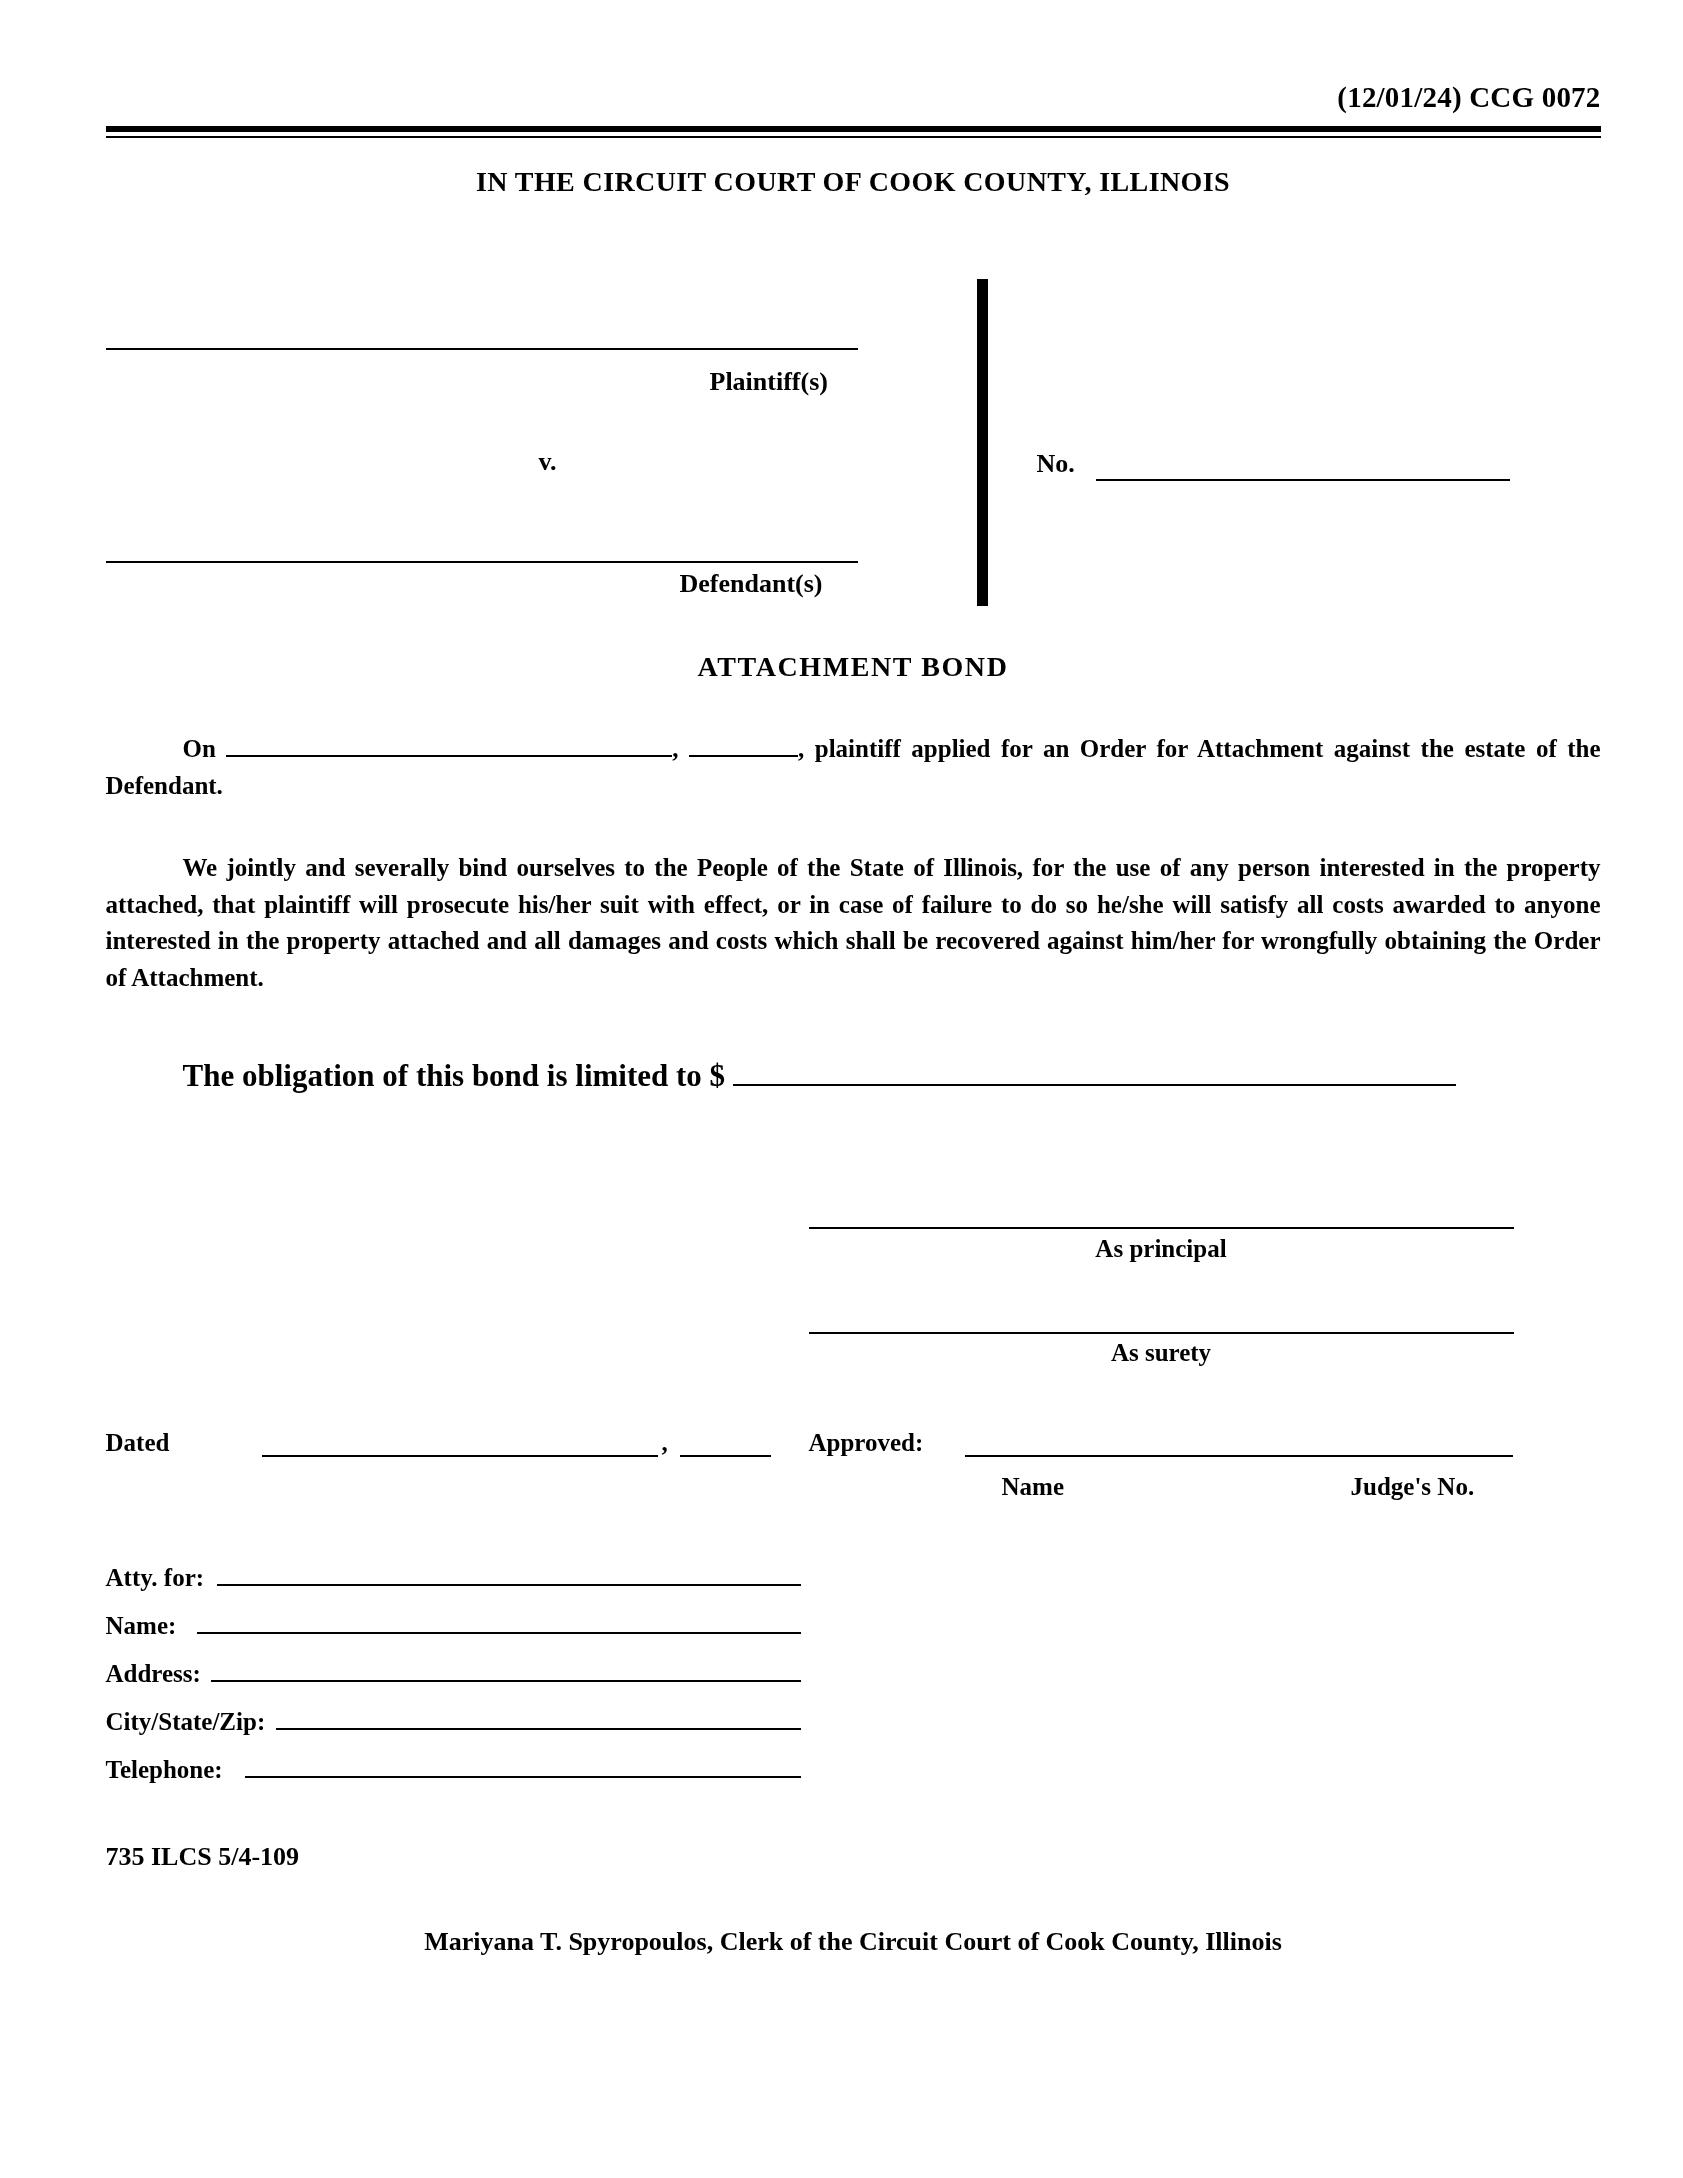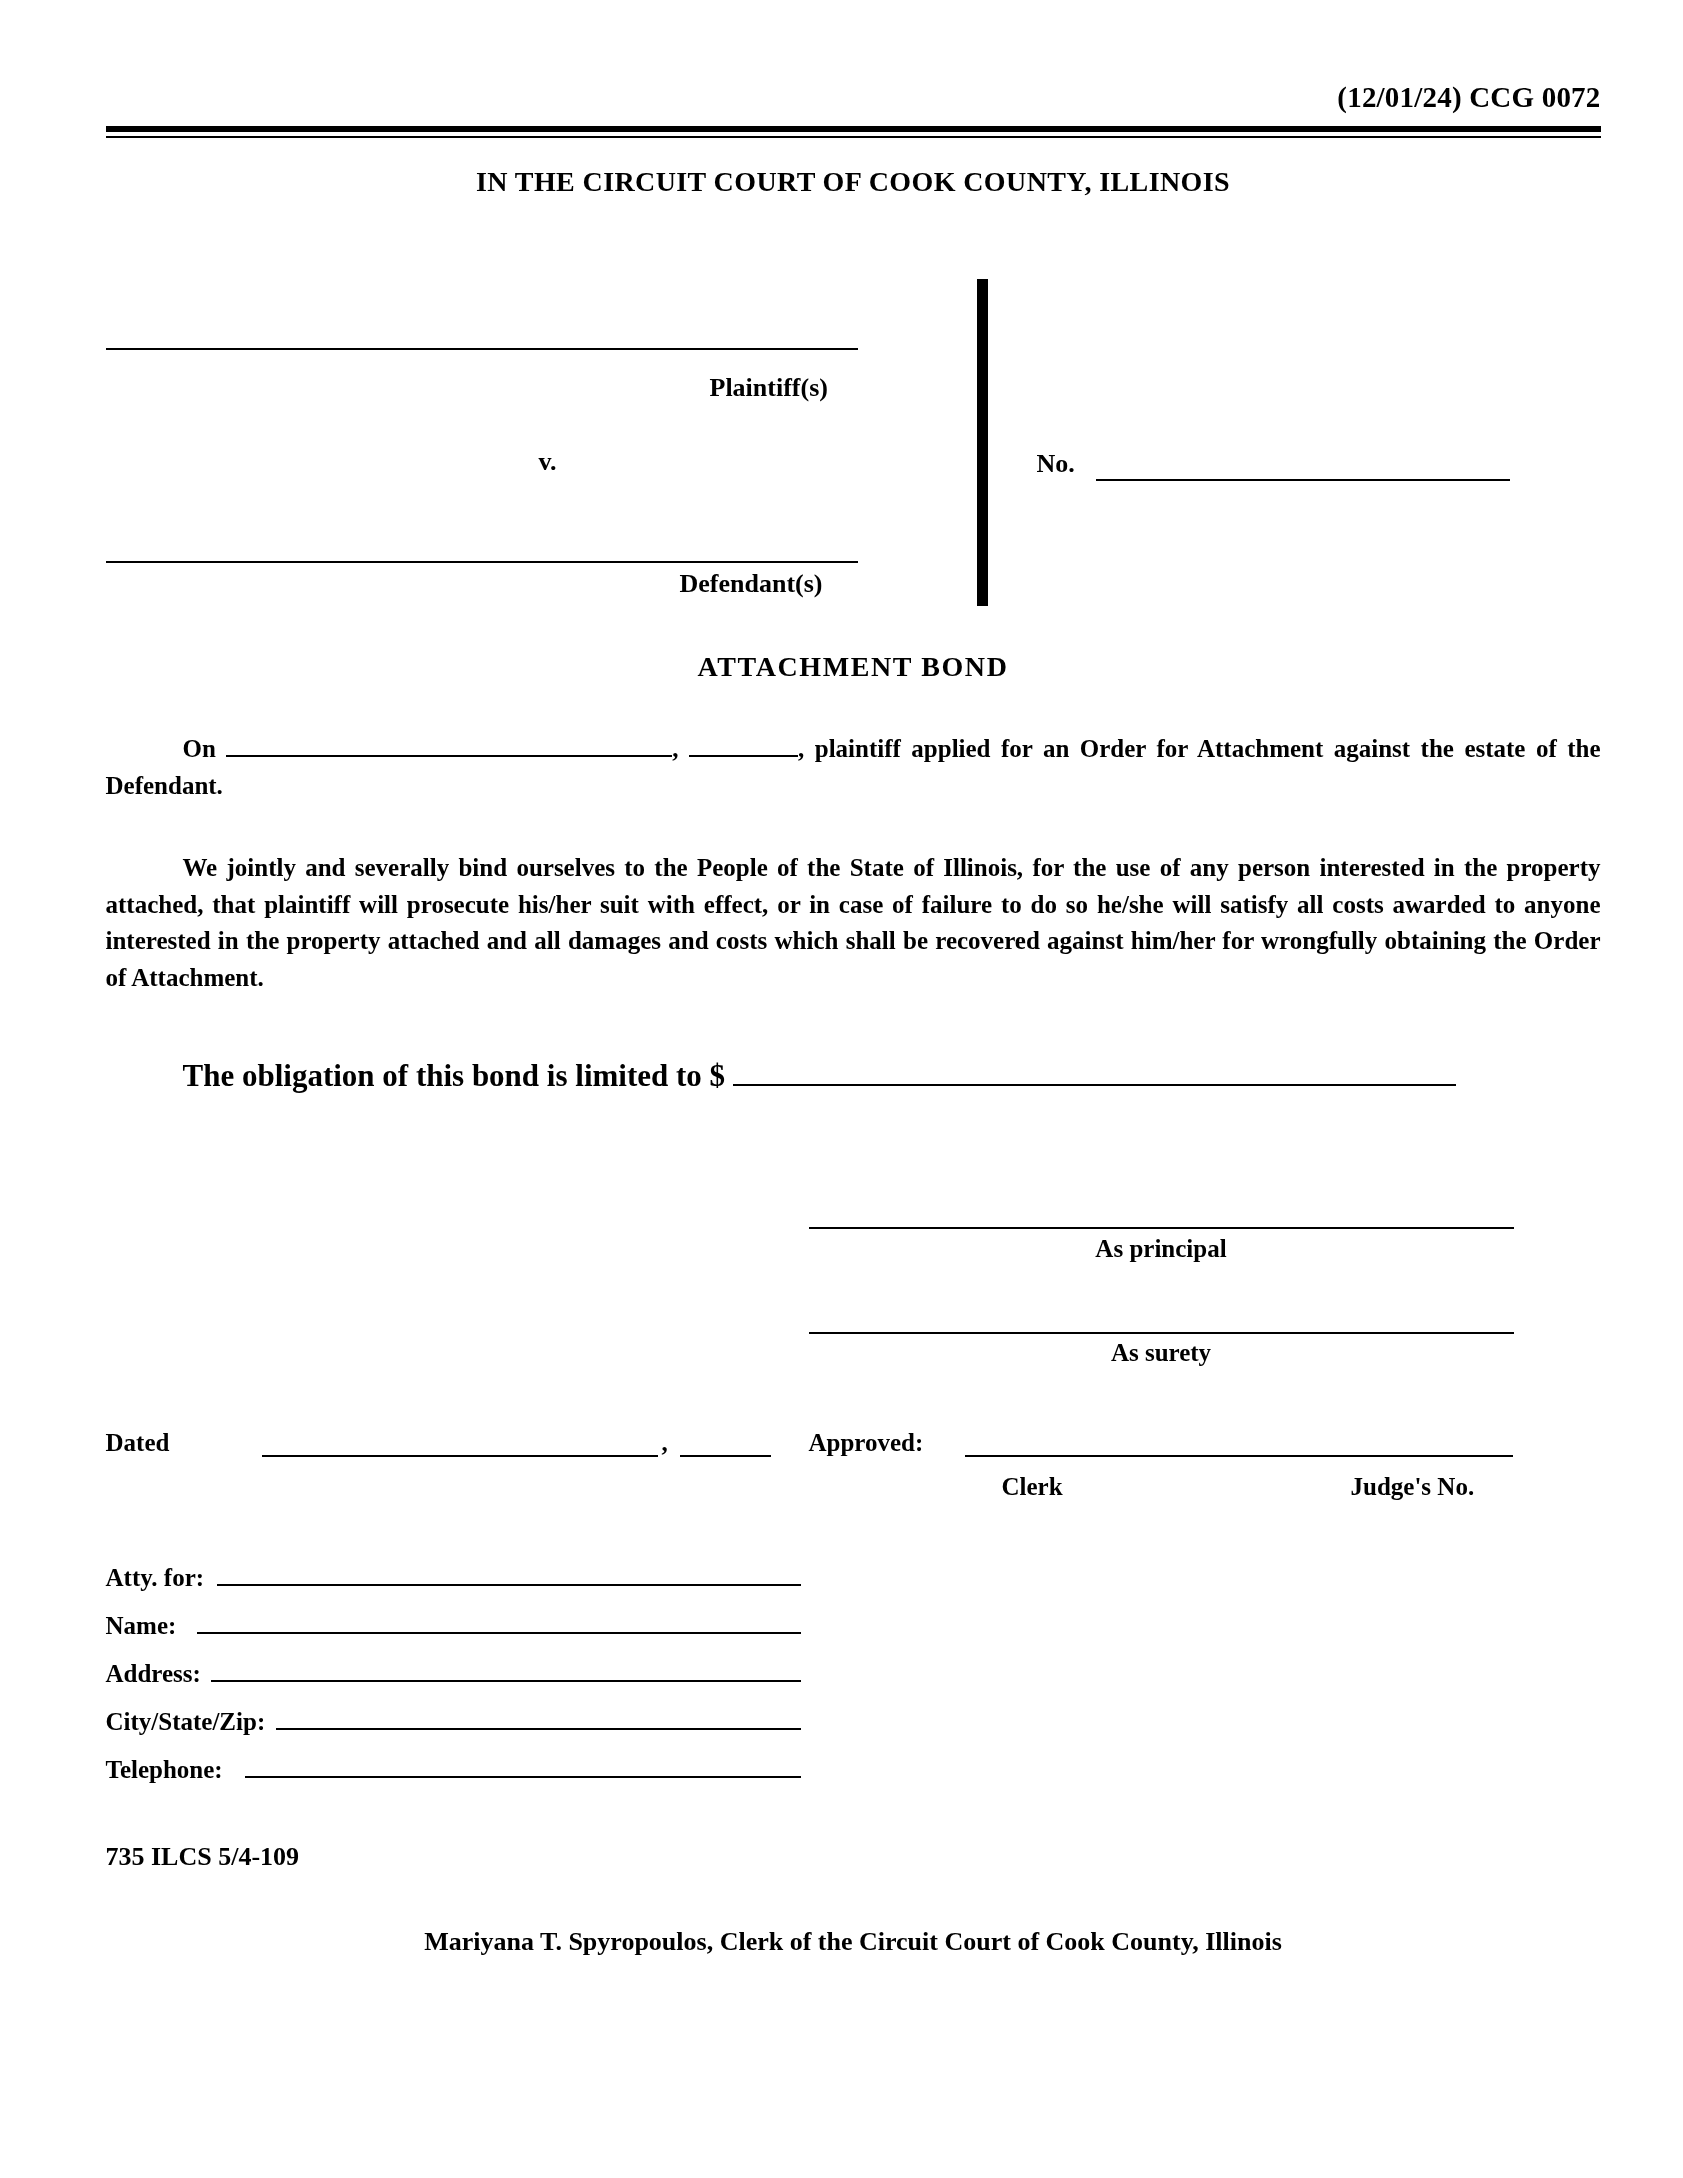--- a/index.html
+++ b/index.html
@@ -80,21 +80,21 @@
     top: 282px;
     width: 752px;
   }
   .party-label {
     position: absolute;
     font-weight: bold;
     font-size: 26px;
   }
   .plaintiff-label {
     left: 604px;
-    top: 94px;
+    top: 88px;
   }
   .defendant-label {
     left: 574px;
     top: 290px;
   }
   .vee {
     position: absolute;
     left: 433px;
     top: 168px;
     font-weight: bold;
@@ -298,21 +298,21 @@
       <div class="sig-label lbl-surety">As surety</div>
     </div>
 
     <div class="dated-row">
       <span class="dated-word">Dated</span>
       <span class="blank-dated"></span>
       <span class="dated-comma">,</span>
       <span class="blank-dated2"></span>
       <span class="approved-word">Approved:</span>
       <span class="blank-approved"></span>
-      <span class="judge-lbl">Clerk</span>
+      <span class="judge-lbl">Name</span>
       <span class="judge-no-lbl">Judge's No.</span>
     </div>
 
     <div class="atty-block">
       <div class="atty-row">
         <span class="lbl" style="width:111px">Atty. for:</span><span class="atty-blank" style="width:584px"></span>
       </div>
       <div class="atty-row">
         <span class="lbl" style="width:91px">Name:</span><span class="atty-blank" style="width:604px"></span>
       </div>

